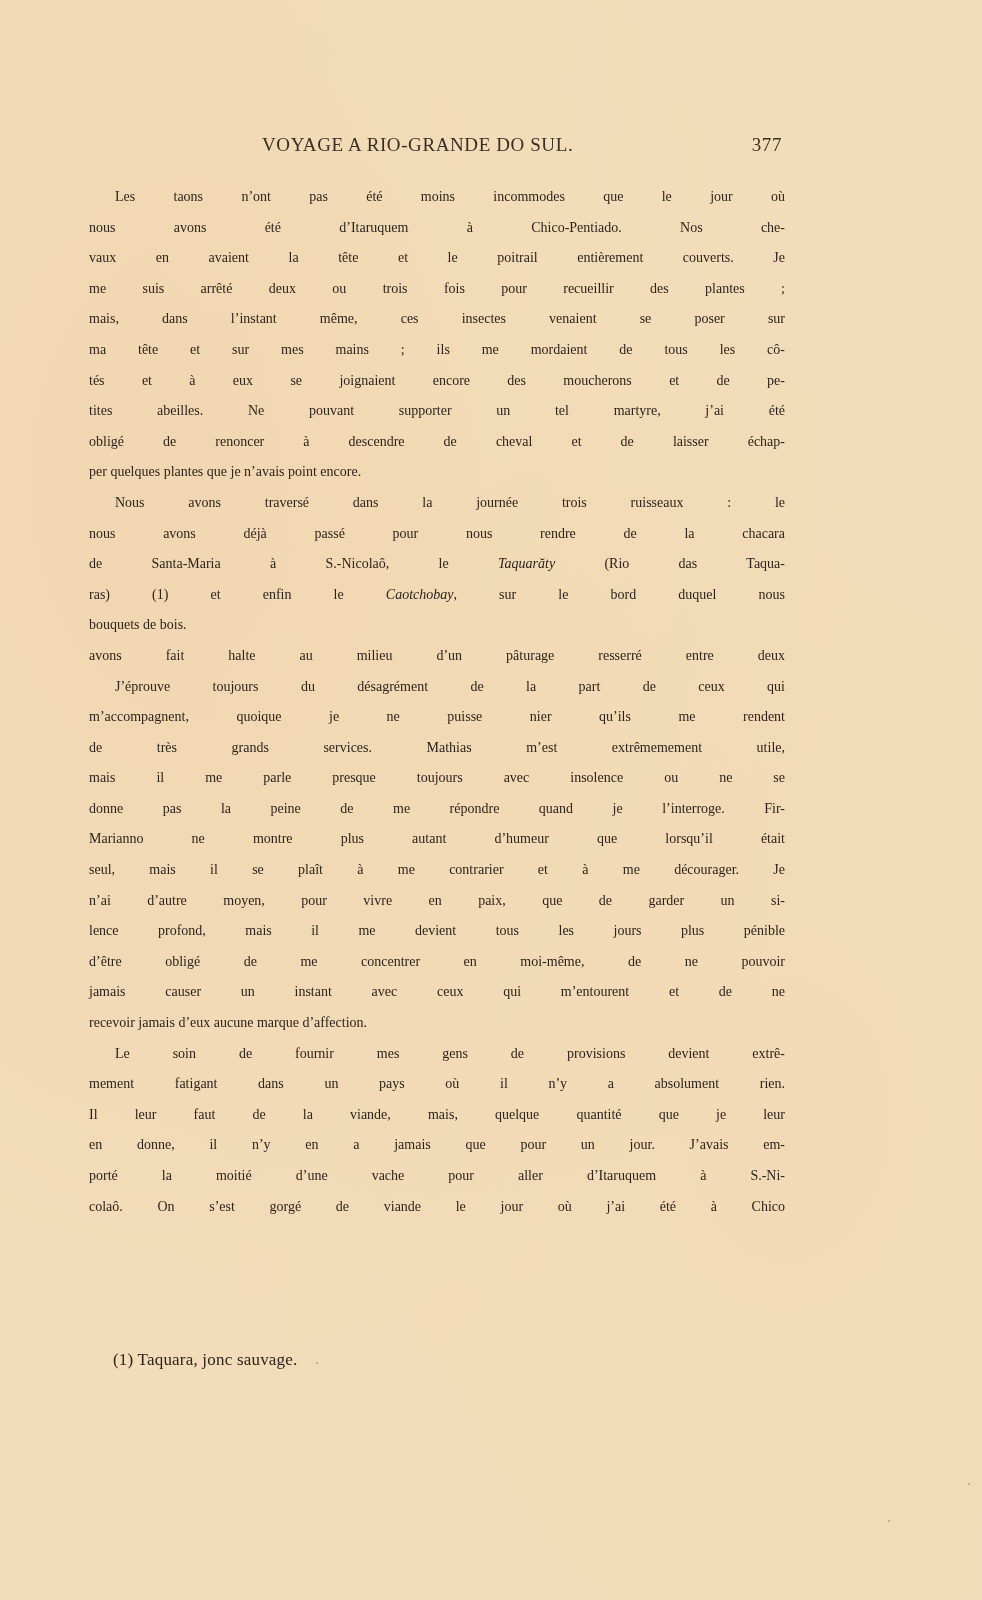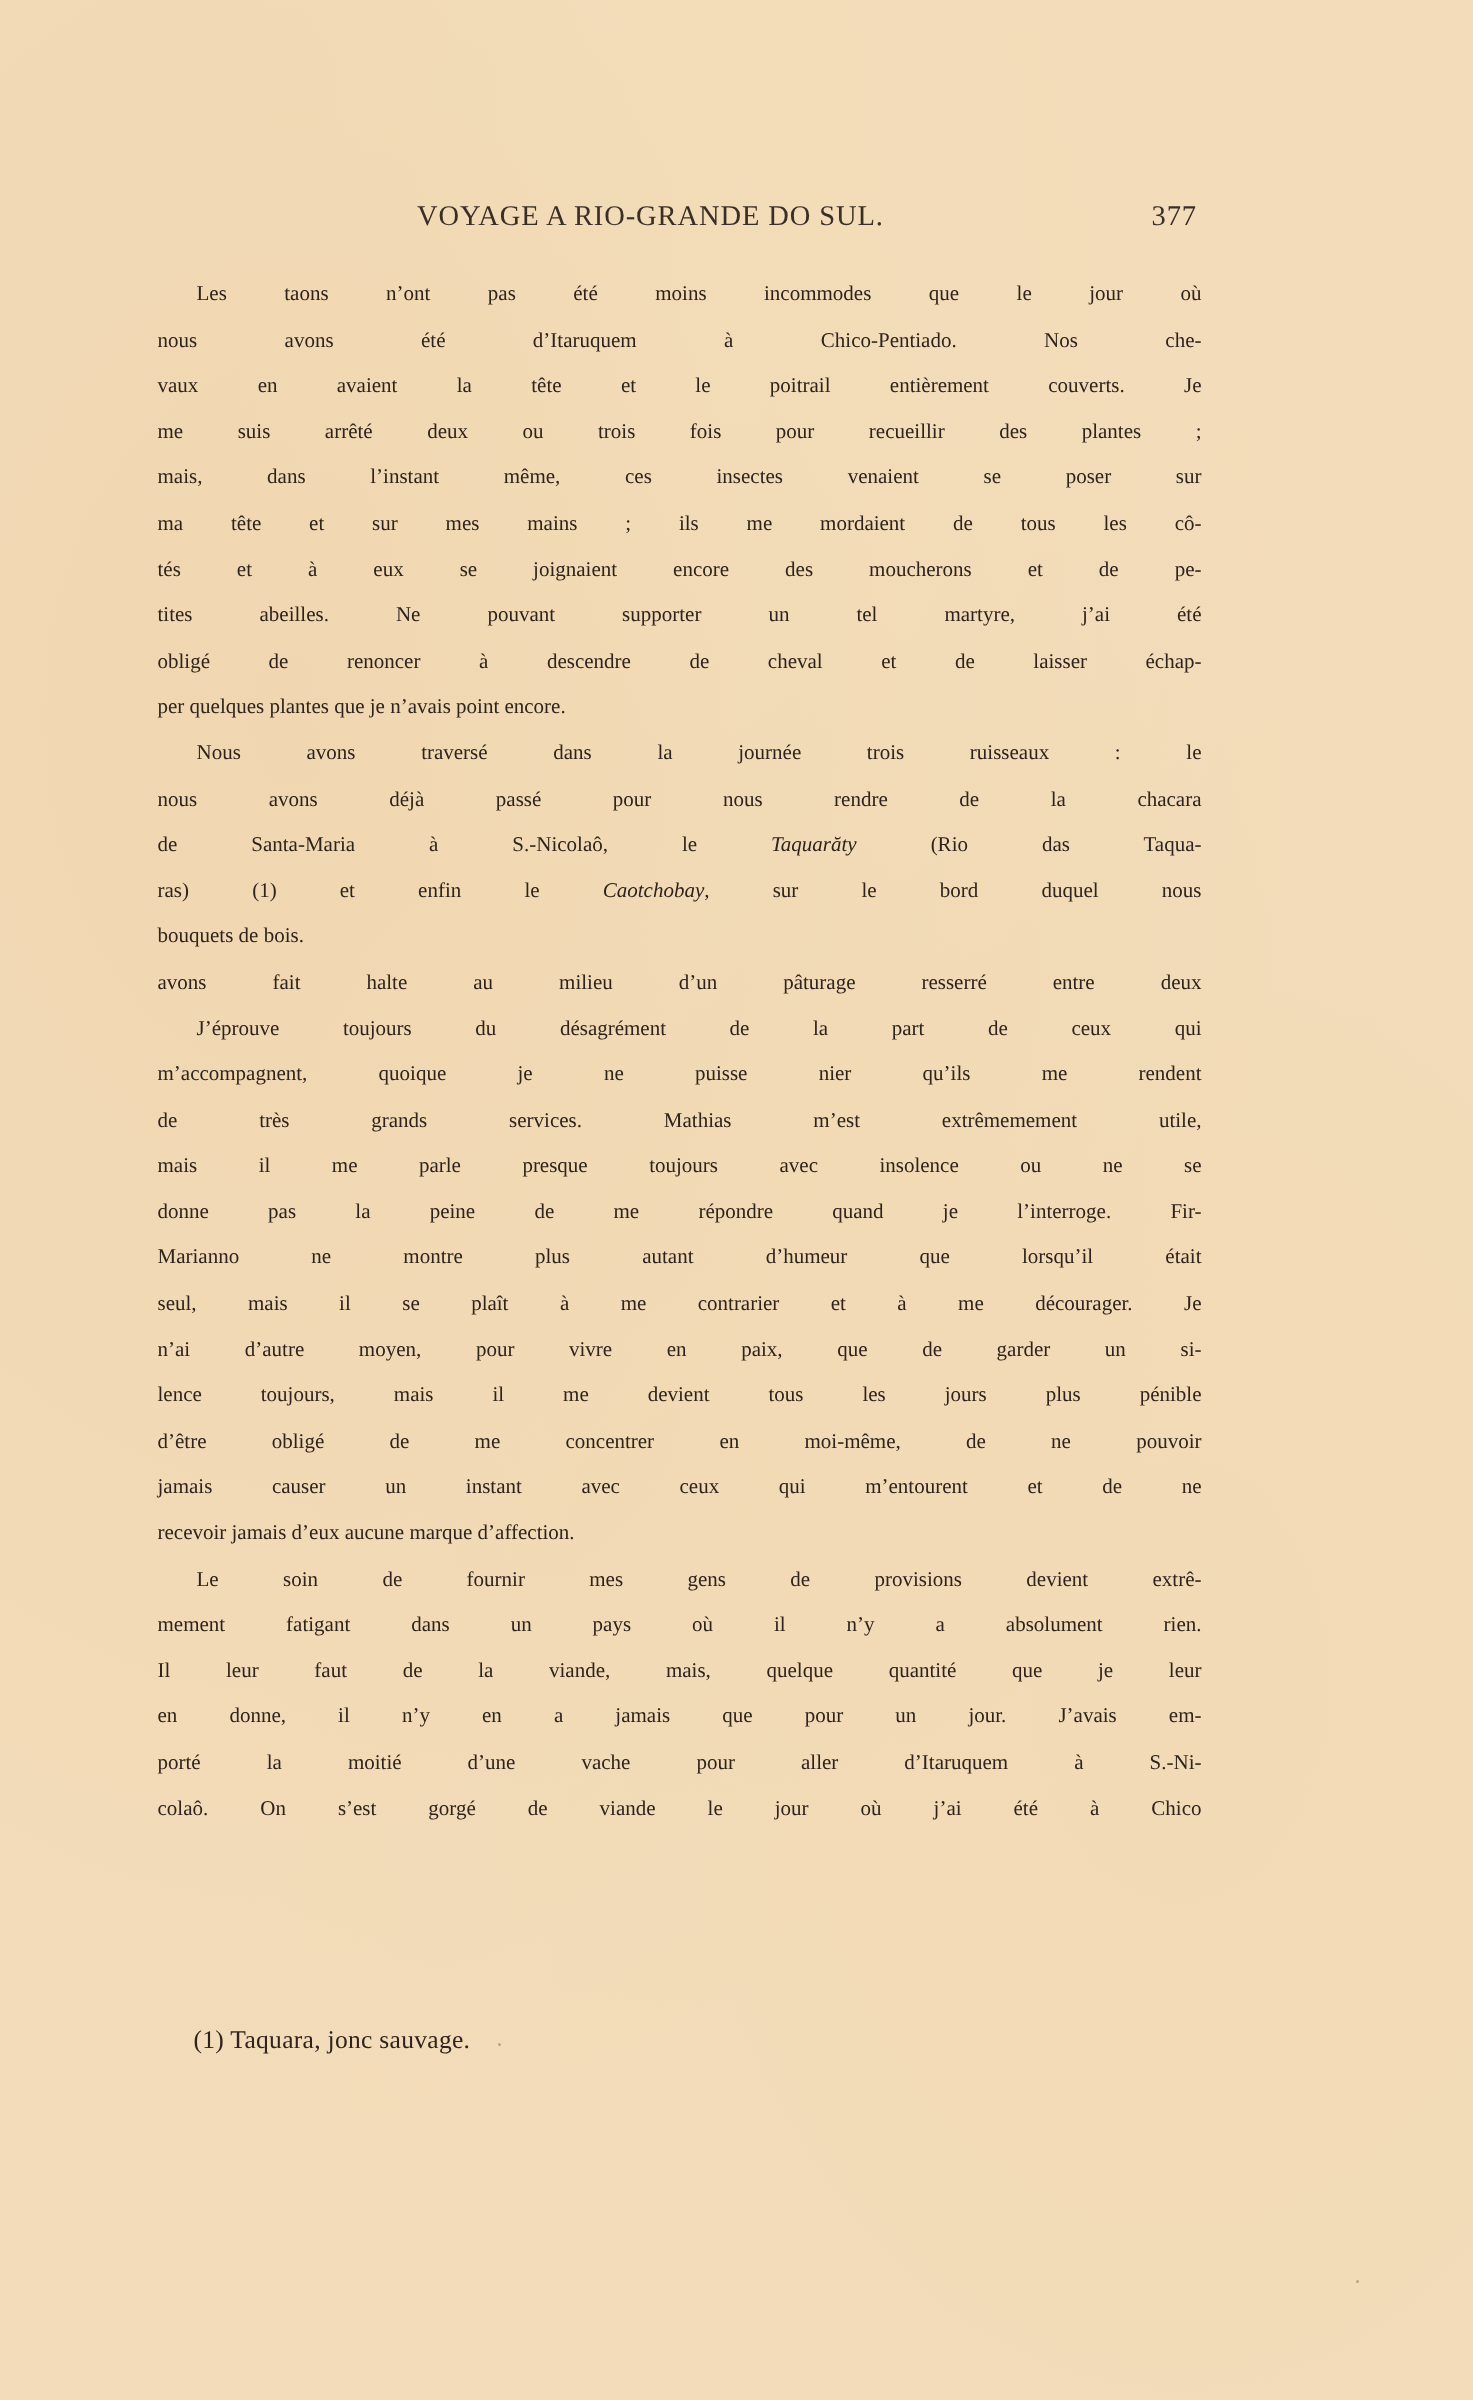--- a/index.html
+++ b/index.html
@@ -14,21 +14,21 @@
         radial-gradient(ellipse at 20% 30%, rgba(235,205,160,0.35), transparent 60%),
         radial-gradient(ellipse at 80% 70%, rgba(240,215,175,0.4), transparent 55%),
         radial-gradient(ellipse at 50% 10%, rgba(245,225,190,0.5), transparent 50%);
       position: relative;
       overflow: hidden;
       font-family: "Liberation Serif", "DejaVu Serif", serif;
       color: #2b211b;
     }
     .page {
       position: absolute;
-      left: 16px; top: 0;
+      left: 0; top: 0;
       width: 802px; height: 1600px;
     }
     .running-head {
       position: absolute;
       top: 134px;
       left: 262px;
       width: 520px;
       height: 30px;
       font-size: 19px;
       letter-spacing: 0.6px;
@@ -114,21 +114,21 @@
       <div class="line last" style="white-space: normal;"><span>bouquets de bois.</span></div>
       <div class="line" style="white-space: normal;"><span>avons fait halte au milieu d’un pâturage resserré entre deux</span></div>
       <div class="line indent" style="white-space: normal;"><span>J’éprouve toujours du désagrément de la part de ceux qui</span></div>
       <div class="line" style="white-space: normal;"><span>m’accompagnent, quoique je ne puisse nier qu’ils me rendent</span></div>
       <div class="line" style="white-space: normal;"><span>de très grands services. Mathias m’est extrêmemement utile,</span></div>
       <div class="line" style="white-space: normal;"><span>mais il me parle presque toujours avec insolence ou ne se</span></div>
       <div class="line" style="white-space: normal;"><span>donne pas la peine de me répondre quand je l’interroge. Fir-</span></div>
       <div class="line" style="white-space: normal;"><span>Marianno ne montre plus autant d’humeur que lorsqu’il était</span></div>
       <div class="line" style="white-space: normal;"><span>seul, mais il se plaît à me contrarier et à me décourager. Je</span></div>
       <div class="line" style="white-space: normal;"><span>n’ai d’autre moyen, pour vivre en paix, que de garder un si-</span></div>
-      <div class="line" style="white-space: normal;"><span>lence toujours, mais il me devient tous les jours plus pénible</span></div>
+      <div class="line" style="white-space: normal;"><span>lence profond, mais il me devient tous les jours plus pénible</span></div>
       <div class="line" style="white-space: normal;"><span>d’être obligé de me concentrer en moi-même, de ne pouvoir</span></div>
       <div class="line" style="white-space: normal;"><span>jamais causer un instant avec ceux qui m’entourent et de ne</span></div>
       <div class="line last" style="white-space: normal;"><span>recevoir jamais d’eux aucune marque d’affection.</span></div>
       <div class="line indent" style="white-space: normal;"><span>Le soin de fournir mes gens de provisions devient extrê-</span></div>
       <div class="line" style="white-space: normal;"><span>mement fatigant dans un pays où il n’y a absolument rien.</span></div>
       <div class="line" style="white-space: normal;"><span>Il leur faut de la viande, mais, quelque quantité que je leur</span></div>
       <div class="line" style="white-space: normal;"><span>en donne, il n’y en a jamais que pour un jour. J’avais em-</span></div>
       <div class="line" style="white-space: normal;"><span>porté la moitié d’une vache pour aller d’Itaruquem à S.-Ni-</span></div>
       <div class="line" style="white-space: normal;"><span>colaô. On s’est gorgé de viande le jour où j’ai été à Chico</span></div>
     </div>

